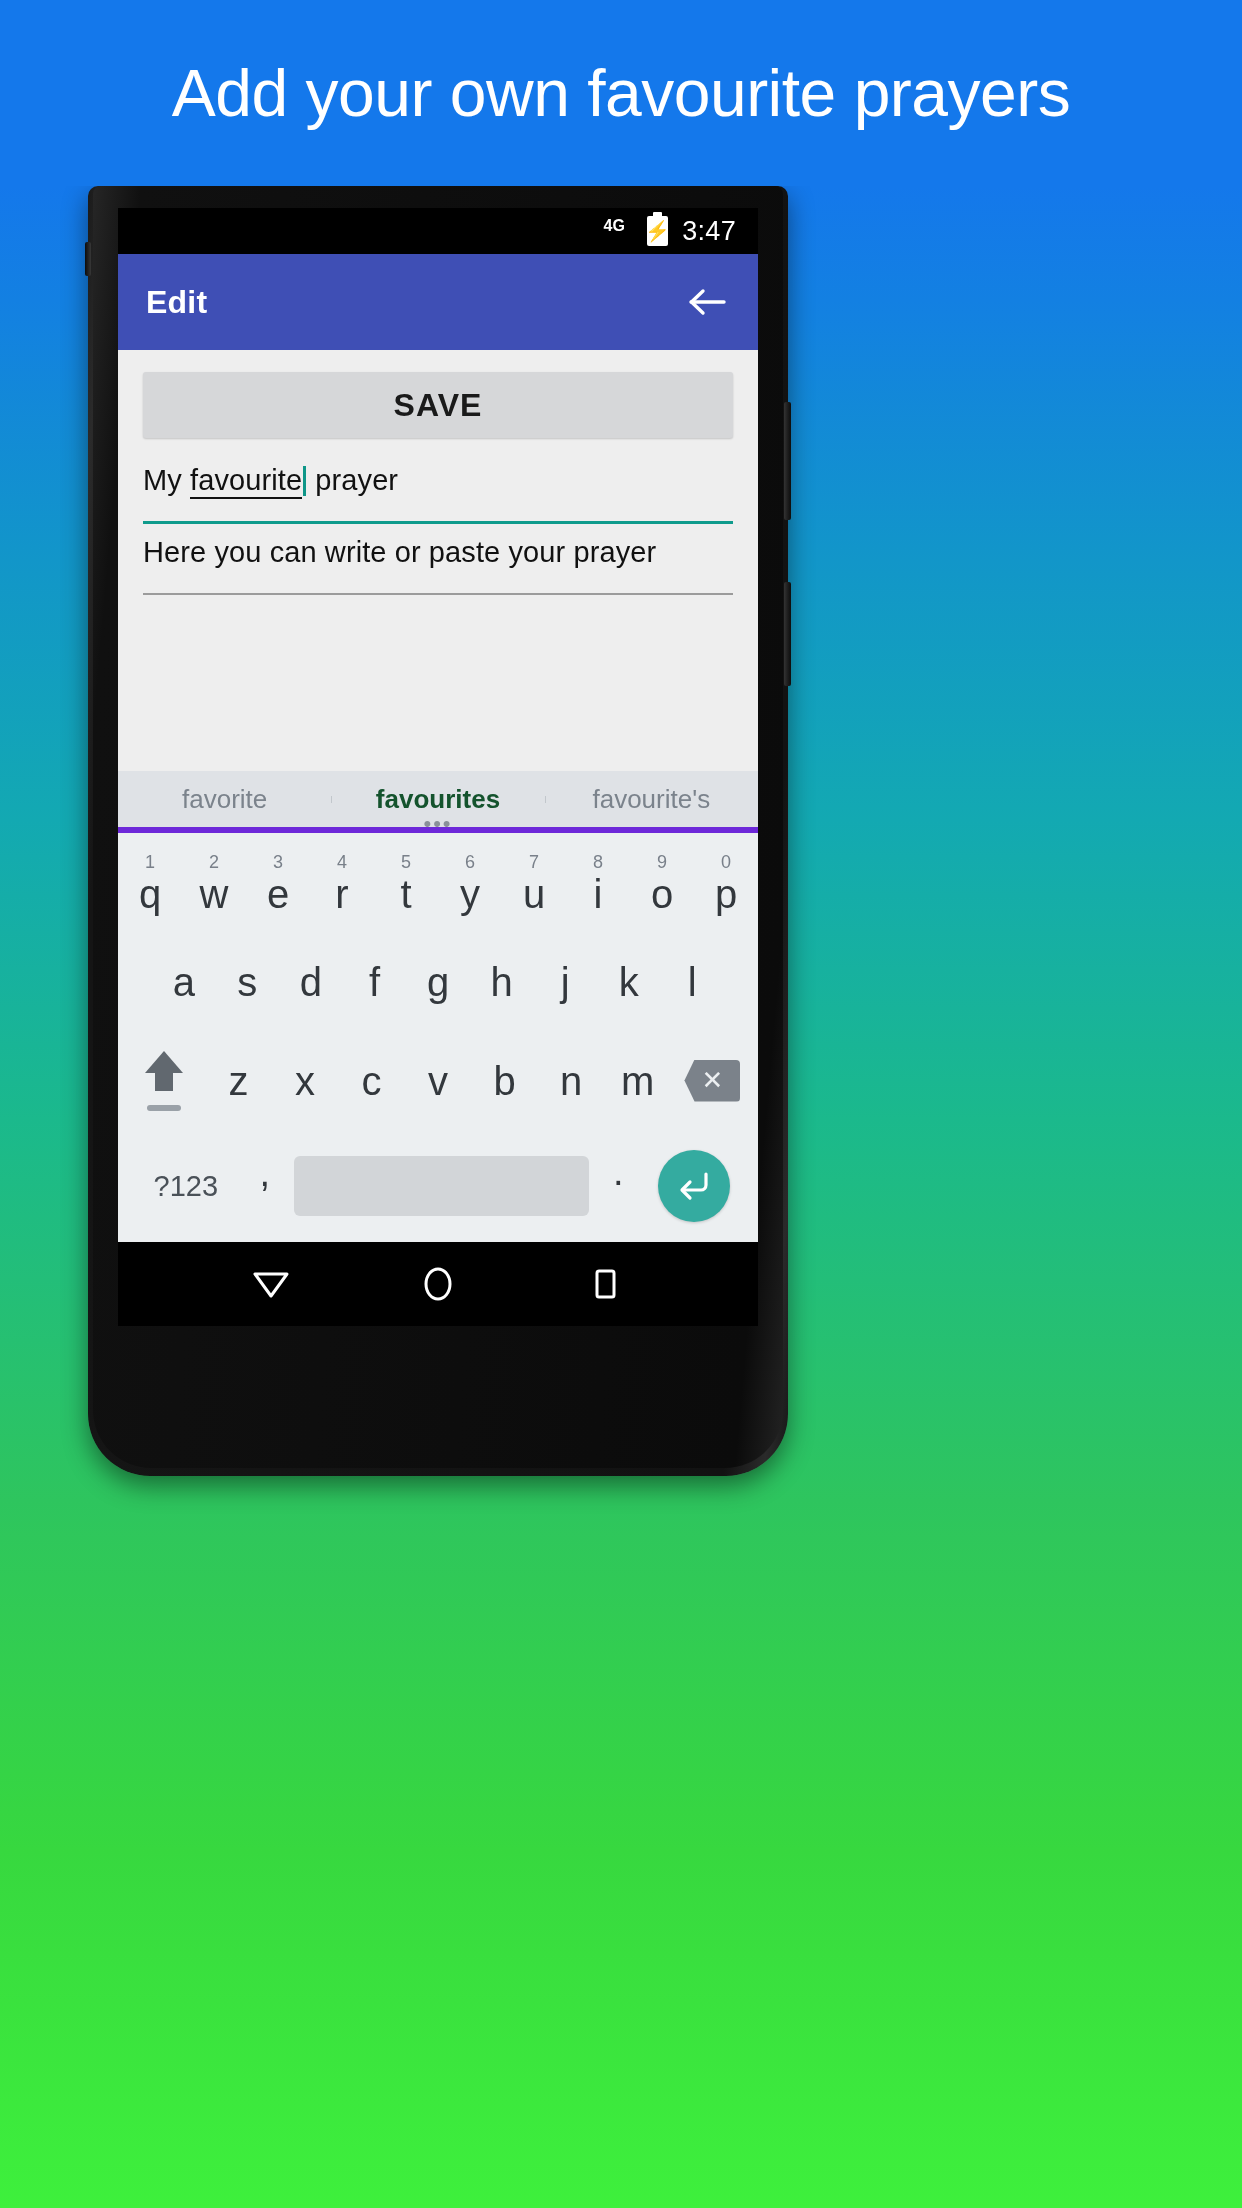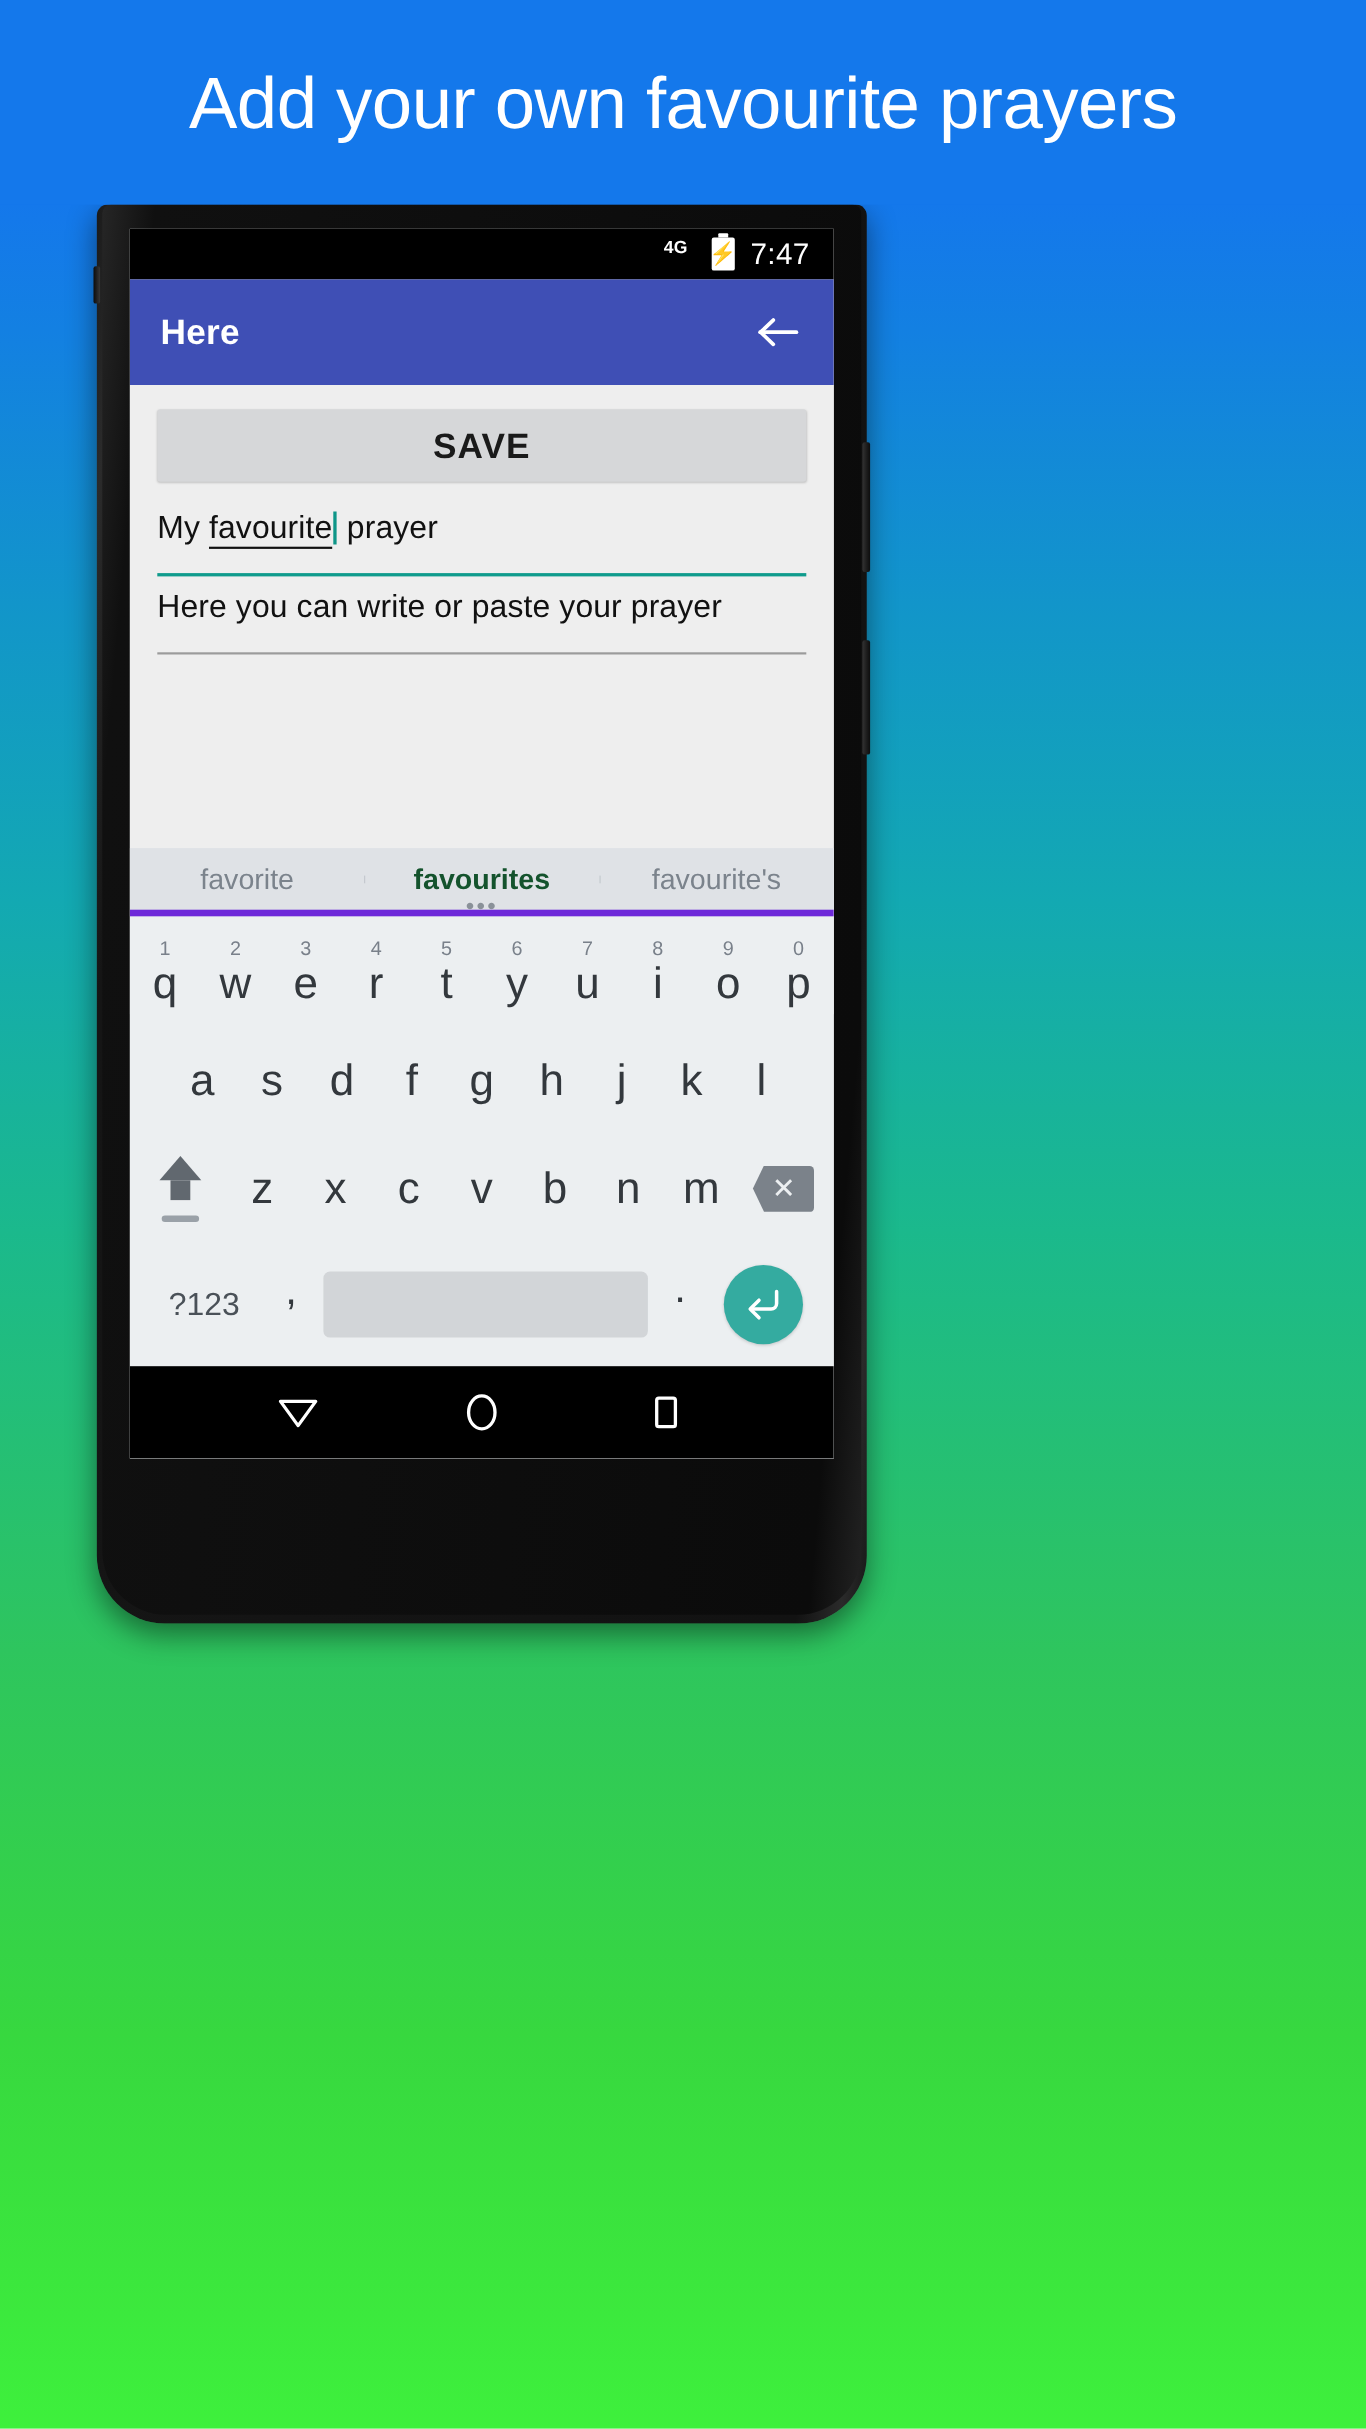--- a/index.html
+++ b/index.html
@@ -308,25 +308,25 @@
     <div class="side-btn" id="side-btn-2"></div>
     <div class="side-btn-l" id="side-btn-l1"></div>
 
     <div id="screen">
 
       <div id="statusbar">
         <span class="s-4g">4G</span>
         <span class="batt">
           <span class="bolt">⚡</span>
         </span>
-        <span class="s-clock">7:47</span>
+        <span class="s-clock">3:47</span>
       </div>
 
       <div id="appbar">
-        <span class="title">Here</span>
+        <span class="title">Edit</span>
         <span class="spacer"></span>
         <span id="back-arrow">
           <svg width="40" height="34" viewBox="0 0 40 34" aria-hidden="true">
             <path d="M3 17 H36" stroke="#ffffff" stroke-width="3.4" stroke-linecap="round" fill="none"></path>
             <path d="M15 6 L3.5 17 L15 28" stroke="#ffffff" stroke-width="3.4" stroke-linecap="round" stroke-linejoin="round" fill="none"></path>
           </svg>
         </span>
       </div>
 
       <div id="content">

